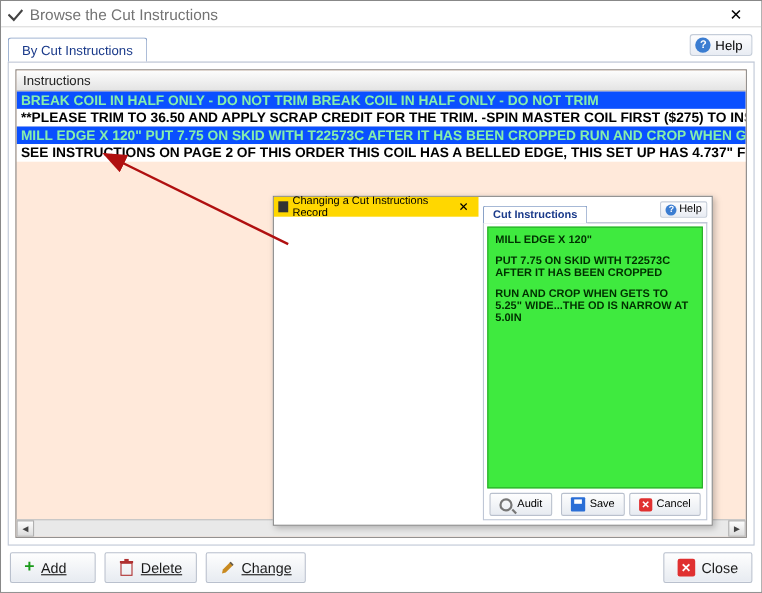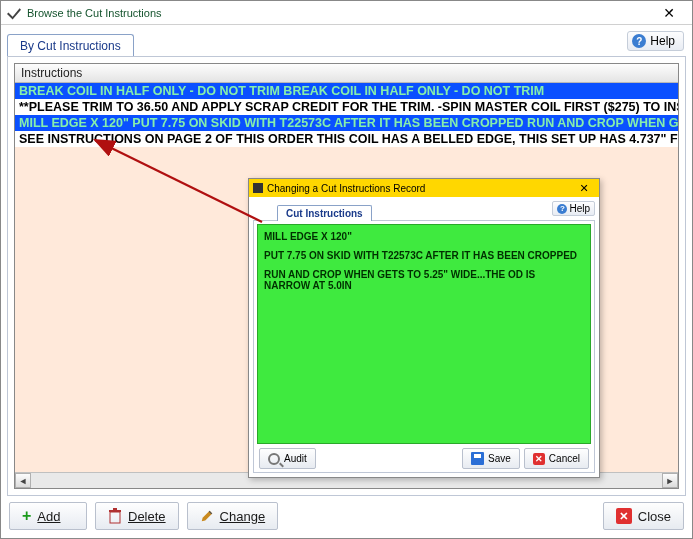--- a/index.html
+++ b/index.html
@@ -27,21 +27,21 @@
     border-bottom: 1px solid #d0d0d0;
     display: flex;
     align-items: center;
     padding: 0 6px;
   }
   .titlebar .ticon {
     width: 14px; height: 14px; margin-right: 6px;
     background: #444; display:inline-block;
     clip-path: polygon(0 60%, 40% 100%, 100% 30%, 90% 20%, 40% 80%, 10% 50%);
   }
-  .titlebar .title { flex:1; font-size: 11px; color:#14532d; }
+  .titlebar .title { flex:1; font-size: 14px; color:#737373; }
   .titlebar .closex {
     width: 34px; text-align:center; font-size:14px; cursor:default;
   }
   .client {
     flex:1;
     padding: 6px;
     display:flex; flex-direction:column;
     position:relative;
     background:#fff;
   }
@@ -171,48 +171,48 @@
     position:absolute;
     pointer-events:none;
     z-index:30;
   }
 
   
   .dlg {
     position:absolute;
     left:248px;
     top:178px;
-    width:352px;
+    width:400px;
     height:300px;
     border:1px solid #888;
     background:#fff;
     box-shadow:2px 2px 6px rgba(0,0,0,0.25);
     z-index:20;
     display:flex;
-    flex-direction:column;
+    flex-direction:row;
   }
   .dlg .dtitle {
     background:#ffd700;
     height:18px;
     display:flex;align-items:center;
     padding:0 4px;
     font-size:10px;
     gap:4px;
   }
   .dlg .dtitle .dti { width:10px;height:10px;background:#333; }
   .dlg .dclose { margin-left:auto; width:22px;text-align:center;font-size:11px;}
   .dlg .dclient {
     flex:1; padding:4px; display:flex;flex-direction:column;
   }
   .dlg .dtabrow { display:flex; align-items:flex-end; height:20px; position:relative;}
   .dlg .dtab {
     border:1px solid #8aa2c8;border-bottom:none;
     font-size:10px;font-weight:bold;color:#1a3a8a;
     padding:2px 8px;background:#fff;
-    border-top-left-radius:2px;border-top-right-radius:2px;margin-left:24px;
+    border-top-left-radius:2px;border-top-right-radius:2px;
   }
   .dlg .dtabrest { flex:1; border-bottom:1px solid #bfc7d6; height:100%;}
   .dlg .dhelp {
     position:absolute; right:0; top:0;
     border:1px solid #c5cdd9; background:linear-gradient(#fdfdfe,#e8ecf3);
     font-size:10px; padding:1px 4px; display:flex;align-items:center;gap:2px;
     border-radius:2px;
   }
   .dlg .dhelp .hi {width:10px;height:10px;border-radius:5px;background:#3b7dd1;color:#fff;font-size:8px;display:flex;align-items:center;justify-content:center;font-weight:bold;}
   .dlg .dpanel {

